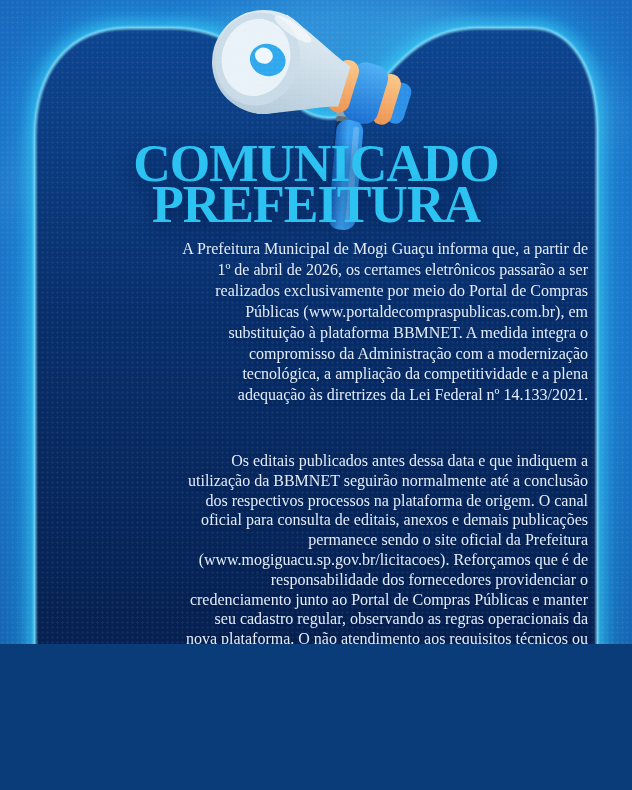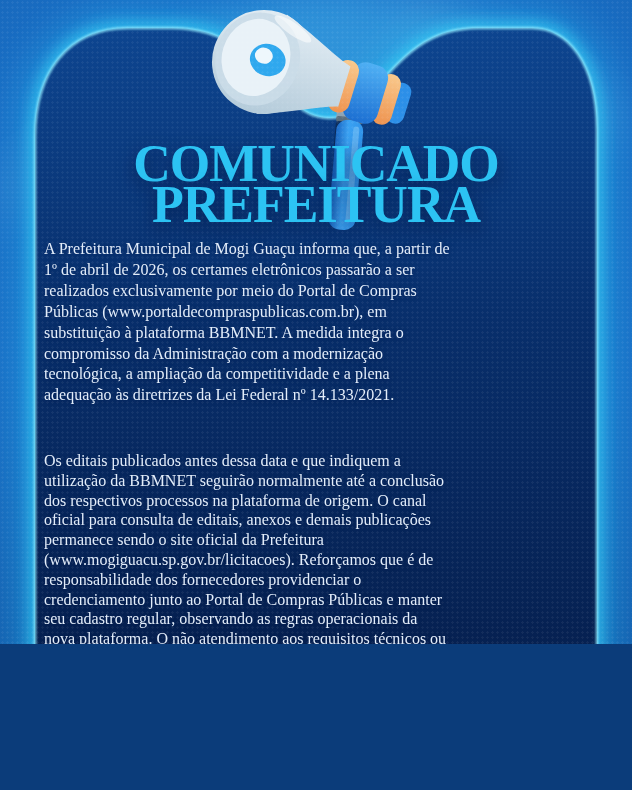--- a/index.html
+++ b/index.html
@@ -23,21 +23,21 @@
     text-align:center;
     color:#2cc3f3;
     font-weight:bold;
     font-size:52px;
     line-height:41px;
     letter-spacing:-1px;
     text-shadow:0 6px 18px rgba(3,18,56,.55);
   }
   .para{
     position:absolute;z-index:10;left:44px;right:44px;
-    text-align:left;
+    text-align:right;
     color:#e3edfa;
     font-size:16px;
     white-space:pre-line;
     text-shadow:0 1px 6px rgba(3,18,56,.35);
   }
   .para.p1{top:239px;line-height:20.9px;}
   .para.p2{top:451px;line-height:19.8px;}
   .footer{
     position:absolute;z-index:10;top:712px;left:0;right:0;
     display:flex;justify-content:flex-start;align-items:center;gap:9px;

